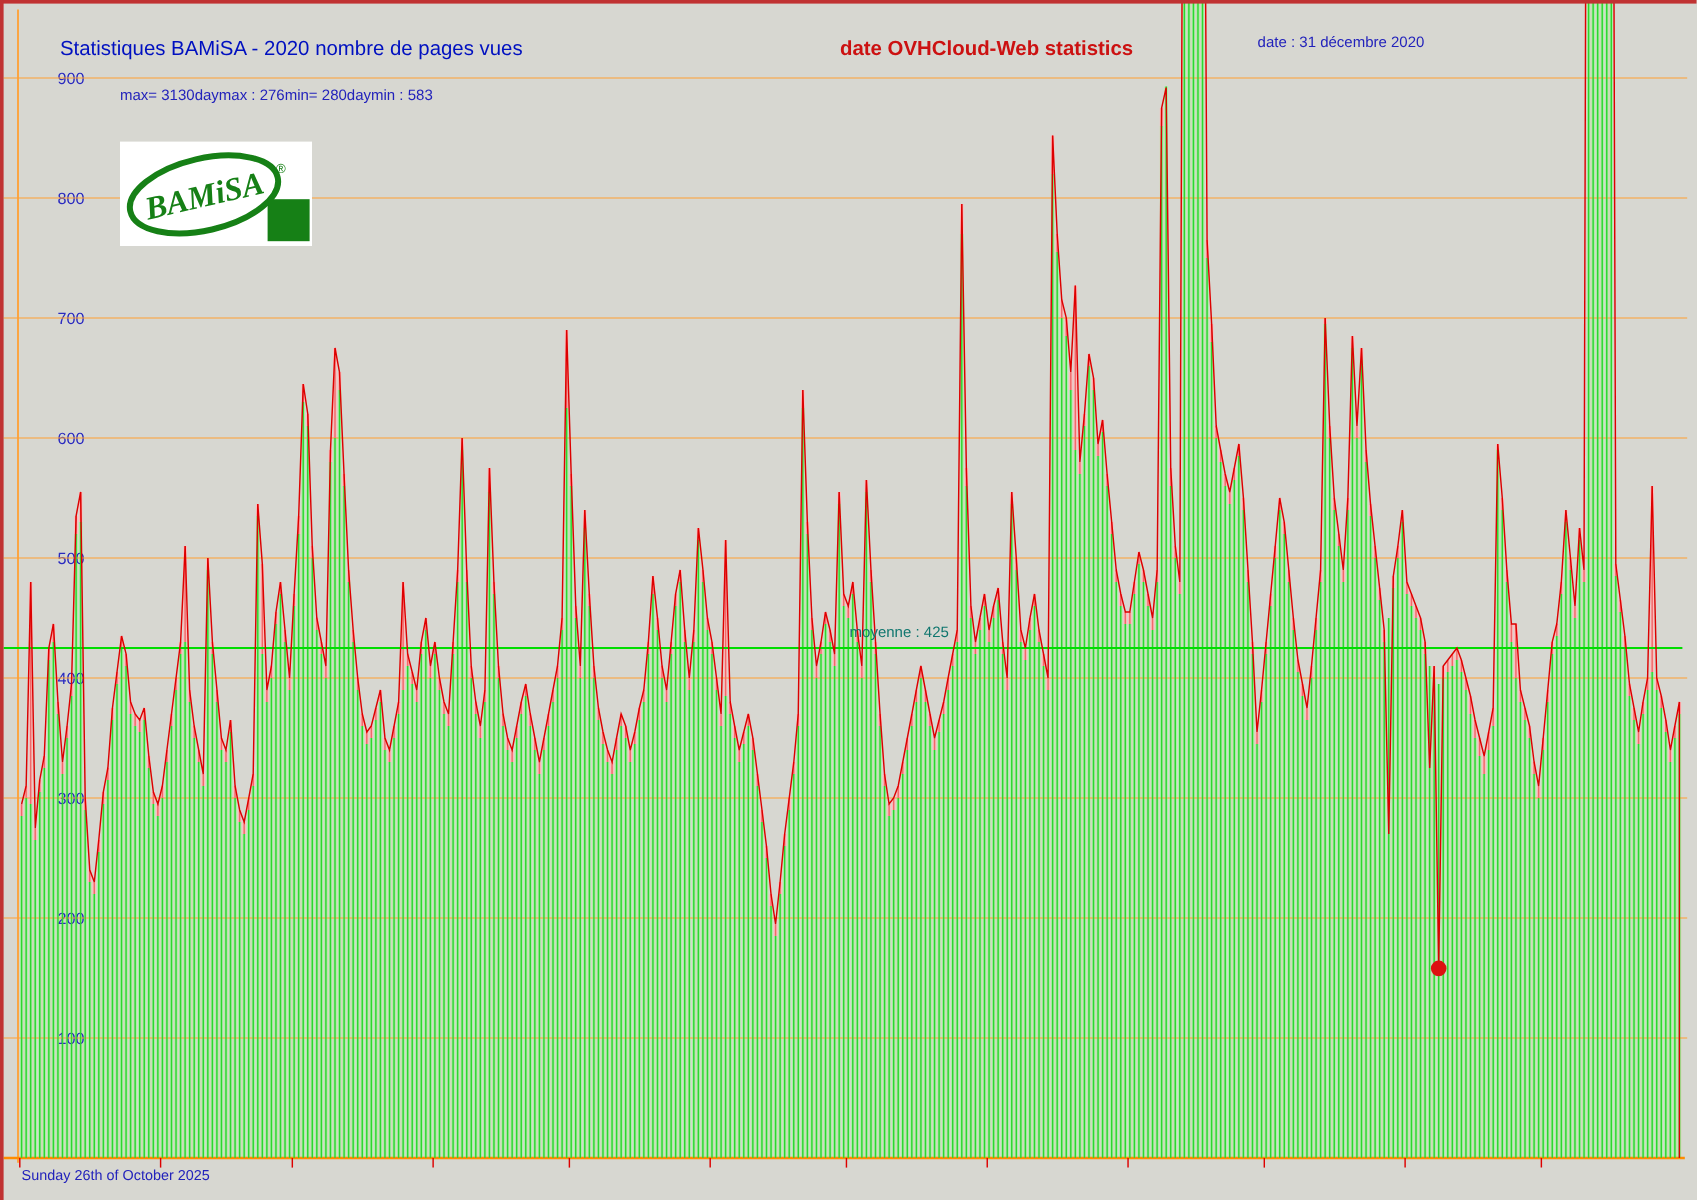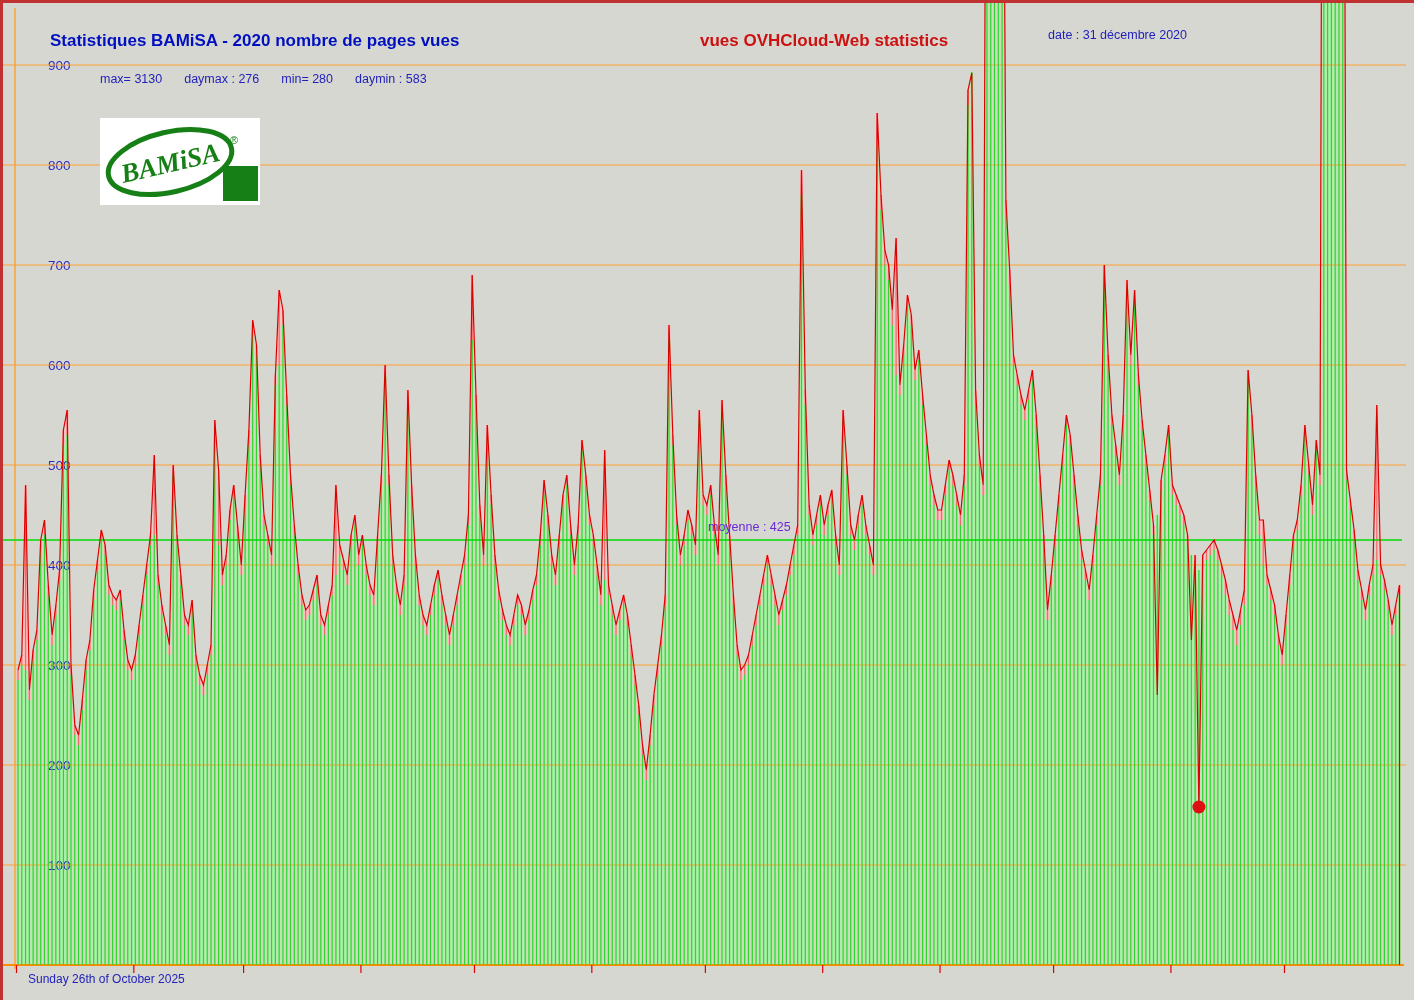--- a/index.html
+++ b/index.html
@@ -2,26 +2,26 @@
 <html><head>
 <meta charset="utf-8">
 <style>
   html,body{margin:0;padding:0;background:#d7d7d1;}
   #stage{position:relative;width:1414px;height:1000px;background:#d7d7d1;overflow:hidden;
          font-family:"Liberation Sans",sans-serif;}
   .abs{position:absolute;}
   #chart-svg{position:absolute;left:0;top:0;}
   .border-top{left:0;top:0;width:1414px;height:3px;background:#c03232;}
   .border-left{left:0;top:0;width:3px;height:1000px;background:#c03232;}
-  .title{left:50px;top:31px;font-size:17px;font-weight:bold;color:#0010c0;white-space:nowrap;}
+  .title{left:50px;top:31px;font-size:17px;font-weight:normal;color:#0010c0;white-space:nowrap;}
   .subtitle-red{left:700px;top:31px;font-size:17px;font-weight:bold;color:#cc1111;white-space:nowrap;}
   .date-label{left:1048px;top:28px;font-size:12.5px;color:#2222bb;white-space:nowrap;}
-  .stats{left:100px;top:72px;display:flex;gap:22px;font-size:12.5px;color:#2222bb;white-space:nowrap;}
-  .moyenne{left:708px;top:520px;font-size:12.5px;color:#6d28d9;white-space:nowrap;}
-  .footer{left:28px;top:972px;font-size:12px;color:#2222bb;white-space:nowrap;}
+  .stats{left:100px;top:72px;display:flex;font-size:12.5px;color:#2222bb;white-space:nowrap;}
+  .moyenne{left:708px;top:520px;font-size:12.5px;color:#0f766e;white-space:nowrap;}
+  .footer{left:18px;top:972px;font-size:12px;color:#2222bb;white-space:nowrap;}
   .logo{left:100px;top:118px;width:160px;height:87px;background:#ffffff;}
 </style>
 </head>
 <body>
 
 <div id="stage">
 
   <svg id="chart-svg" width="1414" height="1000" viewBox="0 0 1414 1000">
       <rect x="16.5" y="670" width="3" height="295" fill="#ffbcbc"></rect>
       <rect x="20.285" y="655" width="3" height="310" fill="#ffbcbc"></rect>
@@ -1517,21 +1517,21 @@
       <line x1="1170.925" y1="965" x2="1170.925" y2="973" stroke="#dd0000" stroke-width="1.2"></line>
       <line x1="1284.4750000000001" y1="965" x2="1284.4750000000001" y2="973" stroke="#dd0000" stroke-width="1.2"></line>
       <circle cx="1198.92" cy="807" r="6.5" fill="#dd1111"></circle>
     </svg>
 
   <div class="abs border-top"></div>
   <div class="abs border-left"></div>
 
   <div class="abs title">Statistiques BAMiSA - 2020 nombre de pages vues</div>
 
-  <div class="abs subtitle-red">vues OVHCloud-Web statistics</div>
+  <div class="abs subtitle-red">date OVHCloud-Web statistics</div>
 
   <div class="abs date-label">date : 31 décembre 2020</div>
 
   <div class="abs stats">
     <span>max= 3130</span>
     <span>daymax : 276</span>
     <span>min= 280</span>
     <span>daymin : 583</span>
   </div>
 

